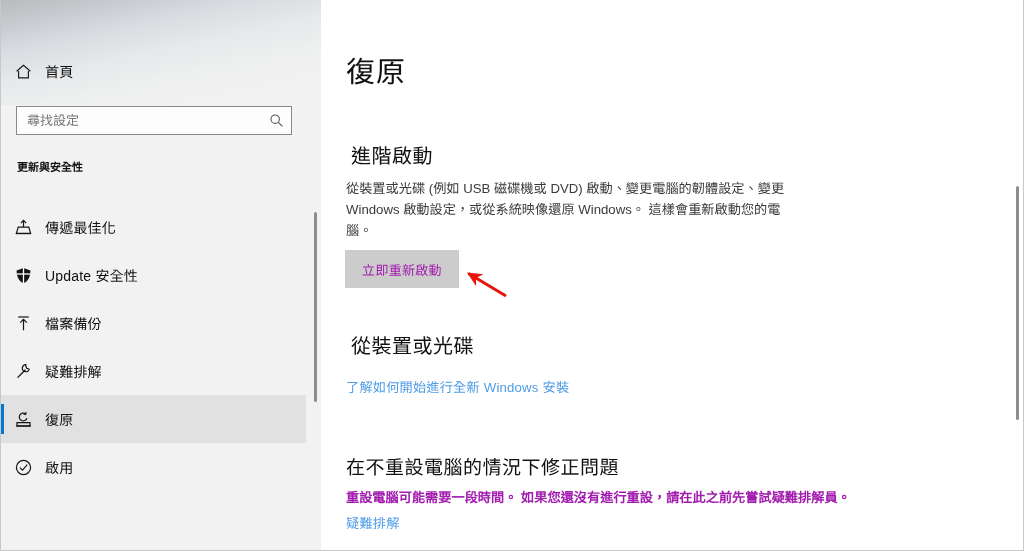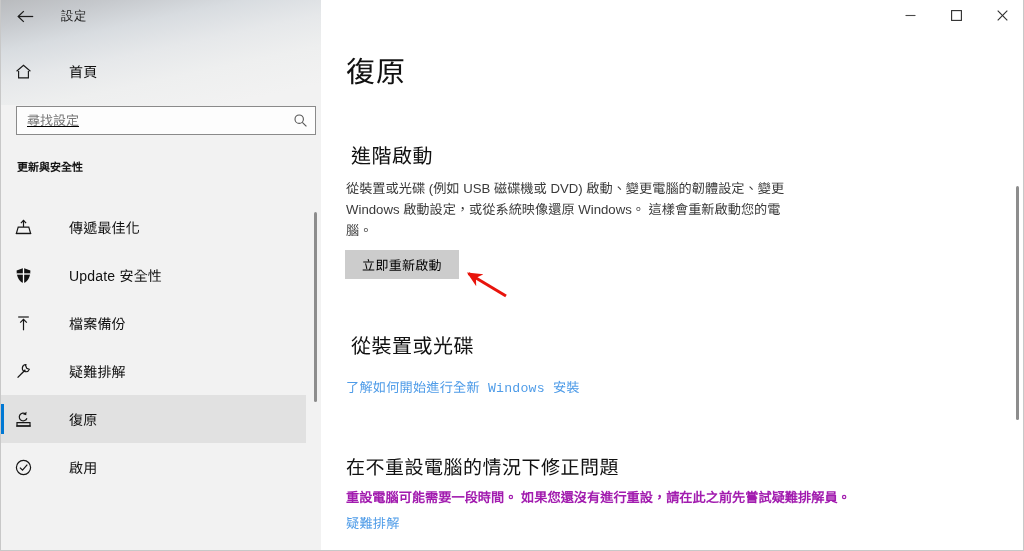--- a/index.html
+++ b/index.html
@@ -88,26 +88,25 @@
   }
   #home-row .nav-ico {
     width: 44px; display: flex; align-items: center; justify-content: center;
   }
   #home-row .nav-label {
     font-size: 14px; color: #101010;
   }
   #search-wrap {
     position: absolute;
     left: 15px; top: 106px;
-    width: 300px; height: 29px;
+    width: 276px; height: 29px;
     background: #fdfdfd;
     border: 1px solid #8a8a8a;
     display: flex; align-items: center;
     z-index: 3;
-    text-decoration: underline;
   }
   #search-input {
     flex: 1;
     border: none; outline: none; background: transparent;
     font-family: inherit;
     font-size: 13px;
     color: #333;
     padding-left: 10px;
   }
   #search-input::placeholder { color: #777; }
@@ -146,21 +145,20 @@
   .nav-ico {
     width: 44px;
     display: flex; align-items: center; justify-content: center;
     flex: 0 0 44px;
   }
   .nav-label {
     font-size: 14px;
     color: #111111;
     letter-spacing: .2px;
     white-space: nowrap;
-    margin-left: 24px;
   }
   #sidebar-scrollbar {
     position: absolute;
     left: 313px; top: 212px;
     width: 3px; height: 190px;
     background: #8d8d8d;
     border-radius: 2px;
     cursor: pointer;
     z-index: 6;
   }
@@ -199,40 +197,39 @@
     left: 25px;
     font-size: 13.2px;
     line-height: 21px;
     color: #3a3a3a;
   }
   #adv-head { top: 140px; }
   #adv-body { top: 178px; width: 450px; }
   #restart-btn {
     position: absolute;
     left: 344px; top: 250px;
-    width: 114px; height: 29px;
+    width: 114px; height: 38px;
     background: #cccccc;
     border: 1px solid #cccccc;
     font-family: inherit;
     font-size: 13px;
-    color: #000000;
+    color: #a21caf;
     cursor: pointer;
     display: flex; align-items: center; justify-content: center;
     letter-spacing: .3px;
   }
   #more-head { top: 330px; }
   #link-fresh {
     position: absolute;
     left: 25px; top: 377px;
     font-size: 13.2px;
     color: #4f9ce8;
     text-decoration: none;
     cursor: pointer;
     letter-spacing: .2px;
-    font-family: Liberation Mono, monospace;
   }
   #fix-head {
     position: absolute;
     left: 25px; top: 452px;
     font-size: 19px;
     color: #111111;
     letter-spacing: .5px;
     text-align: right;
   }
   #fix-body {
@@ -398,40 +395,14 @@
 
   <svg id="annotation-arrow" viewBox="0 0 70 55">
     <defs>
       <marker id="redhead" markerWidth="5.2" markerHeight="5.2" refX="4.4" refY="2.6" orient="auto" markerUnits="strokeWidth">
         <path d="M0,0.25 L5.0,2.6 L0,4.95 L1.5,2.6 Z" fill="#e8140c"></path>
       </marker>
     </defs>
     <line x1="55" y1="41" x2="17.5" y2="18.5" stroke="#e8140c" stroke-width="3.0" marker-end="url(#redhead)"></line>
   </svg>
 
-  <div id="titlebar">
-    <div id="back-button">
-      <svg width="19" height="15" viewBox="0 0 19 15">
-        <line x1="2.2" y1="7.5" x2="17.2" y2="7.5" stroke="#1c1c1c" stroke-width="1.25"></line>
-        <path d="M7.8 2.1 L2.2 7.5 L7.8 12.9" fill="none" stroke="#1c1c1c" stroke-width="1.25"></path>
-      </svg>
-    </div>
-    <div id="window-title">設定</div>
-
-    <div class="wbtn" id="btn-min">
-      <svg width="11" height="11" viewBox="0 0 11 11">
-        <line x1="0.5" y1="5.5" x2="10.5" y2="5.5" stroke="#4a4a4a" stroke-width="1.1"></line>
-      </svg>
-    </div>
-    <div class="wbtn" id="btn-max">
-      <svg width="11" height="11" viewBox="0 0 11 11">
-        <rect x="0.6" y="0.6" width="9.8" height="9.8" fill="none" stroke="#2d2d2d" stroke-width="1.1"></rect>
-      </svg>
-    </div>
-    <div class="wbtn" id="btn-close">
-      <svg width="11" height="11" viewBox="0 0 11 11">
-        <line x1="0.7" y1="0.7" x2="10.3" y2="10.3" stroke="#2d2d2d" stroke-width="1.1"></line>
-        <line x1="10.3" y1="0.7" x2="0.7" y2="10.3" stroke="#2d2d2d" stroke-width="1.1"></line>
-      </svg>
-    </div>
-  </div>
 
 </div>
 
 </body></html>

